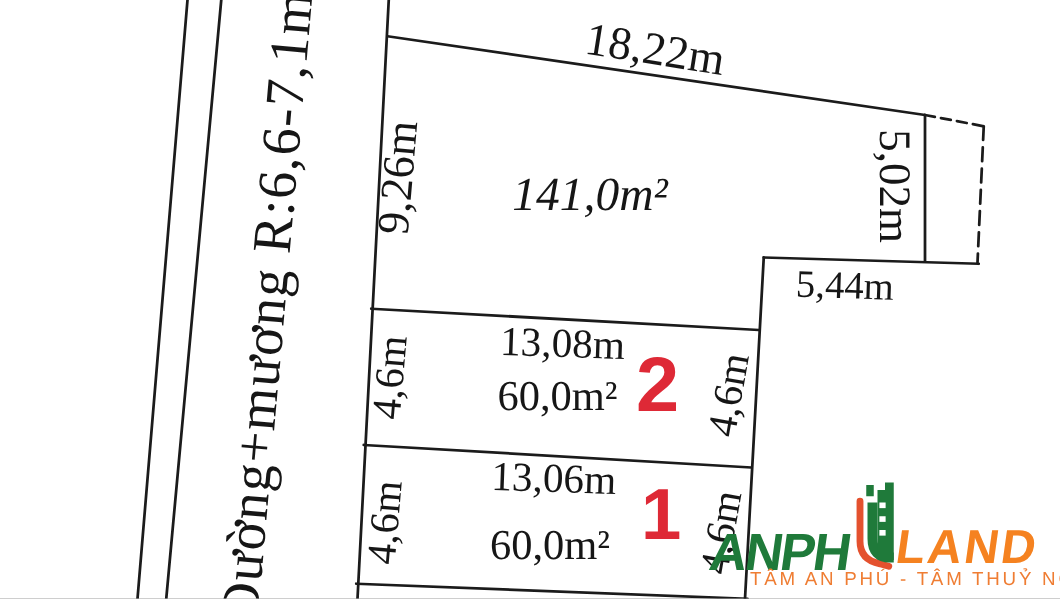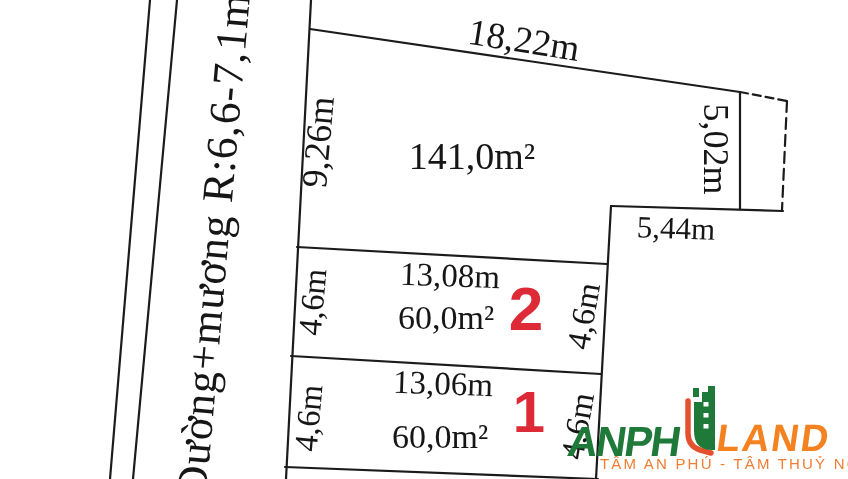--- a/index.html
+++ b/index.html
@@ -54,21 +54,21 @@
       <line x1="297" y1="247" x2="607" y2="264"></line>
       <line x1="291" y1="356" x2="601" y2="374"></line>
       <line x1="285" y1="467" x2="598" y2="479"></line>
     </g>
   </svg>
 
   <div class="lbl" style="left:214px;top:245px;font-size:44px;letter-spacing:1px;transform:translate(-50%,-50%) rotate(-85deg);">Đường+mương R:6,6-7,1m</div>
 
   <div class="lbl" style="left:318px;top:142px;font-size:36px;transform:translate(-50%,-50%) rotate(-85deg);">9,26m</div>
   <div class="lbl" style="left:524px;top:40px;font-size:37px;transform:translate(-50%,-50%) rotate(9deg);">18,22m</div>
-  <div class="lbl" style="left:472px;top:156px;font-size:38px;transform:translate(-50%,-50%);">141,0m²</div>
+  <div class="lbl" style="left:472px;top:156px;font-size:38px;transform:translate(-50%,-50%);font-style:italic;">141,0m²</div>
   <div class="lbl" style="left:716px;top:149px;font-size:36px;transform:translate(-50%,-50%) rotate(90deg);">5,02m</div>
   <div class="lbl" style="left:676px;top:228px;font-size:31px;transform:translate(-50%,-50%) rotate(2deg);">5,44m</div>
 
   <div class="lbl" style="left:450px;top:276px;font-size:33px;transform:translate(-50%,-50%) rotate(2deg);">13,08m</div>
   <div class="lbl" style="left:446px;top:318px;font-size:34px;transform:translate(-50%,-50%);">60,0m²</div>
   <div class="lbl num" style="left:526px;top:309px;font-size:62px;transform:translate(-50%,-50%);">2</div>
   <div class="lbl" style="left:313px;top:302px;font-size:33px;transform:translate(-50%,-50%) rotate(-85deg);">4,6m</div>
   <div class="lbl" style="left:584px;top:316px;font-size:33px;transform:translate(-50%,-50%) rotate(-80deg);">4,6m</div>
 
   <div class="lbl" style="left:443px;top:384px;font-size:33px;transform:translate(-50%,-50%) rotate(2deg);">13,06m</div>

